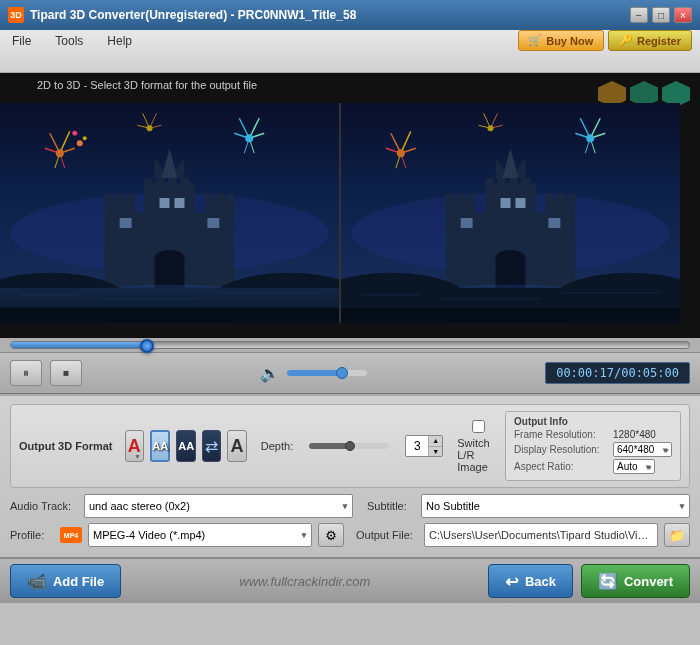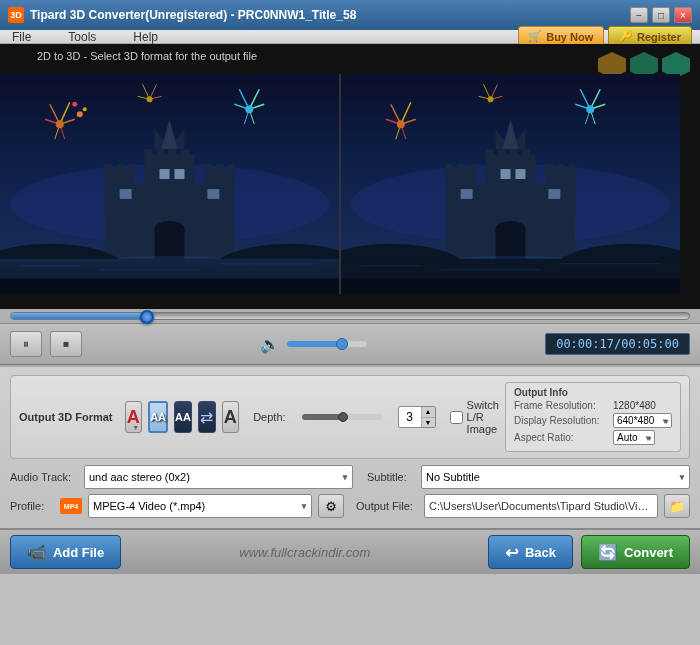--- a/index.html
+++ b/index.html
@@ -43,26 +43,25 @@
       width: 18px; height: 16px;
       background: linear-gradient(to bottom, #e0e0e0, #b0b0b0);
       border: 1px solid #888;
       border-radius: 2px;
       display: flex; align-items: center; justify-content: center;
       font-size: 10px; color: #333; cursor: pointer;
     }
 
     
     #menu-bar {
-      height: 14px;
+      height: 43px;
       background: linear-gradient(to bottom, #e8e8e8, #d0d0d0);
       display: flex;
-      align-items: center;
+      align-items: flex-start;
       border-bottom: 1px solid #aaa;
-      gap: 13px;
     }
     .menu-item {
       padding: 4px 12px;
       font-size: 12px;
       color: #333;
       cursor: pointer;
     }
     #menu-right {
       margin-left: auto;
       display: flex;
@@ -196,20 +195,21 @@
 
     #depth-section {
       display: flex; align-items: center; gap: 6px;
       margin-left: 10px;
     }
 
     #switch-lr {
       display: flex; align-items: center; gap: 4px;
       margin-left: 10px;
       font-size: 11px;
+      flex-direction: column;
     }
     #switch-lr input { cursor: pointer; }
 
     #output-info-box {
       margin-left: auto;
       border: 1px solid #aaa;
       border-radius: 3px;
       padding: 4px 8px;
       background: #e8e8e8;
       font-size: 11px;

